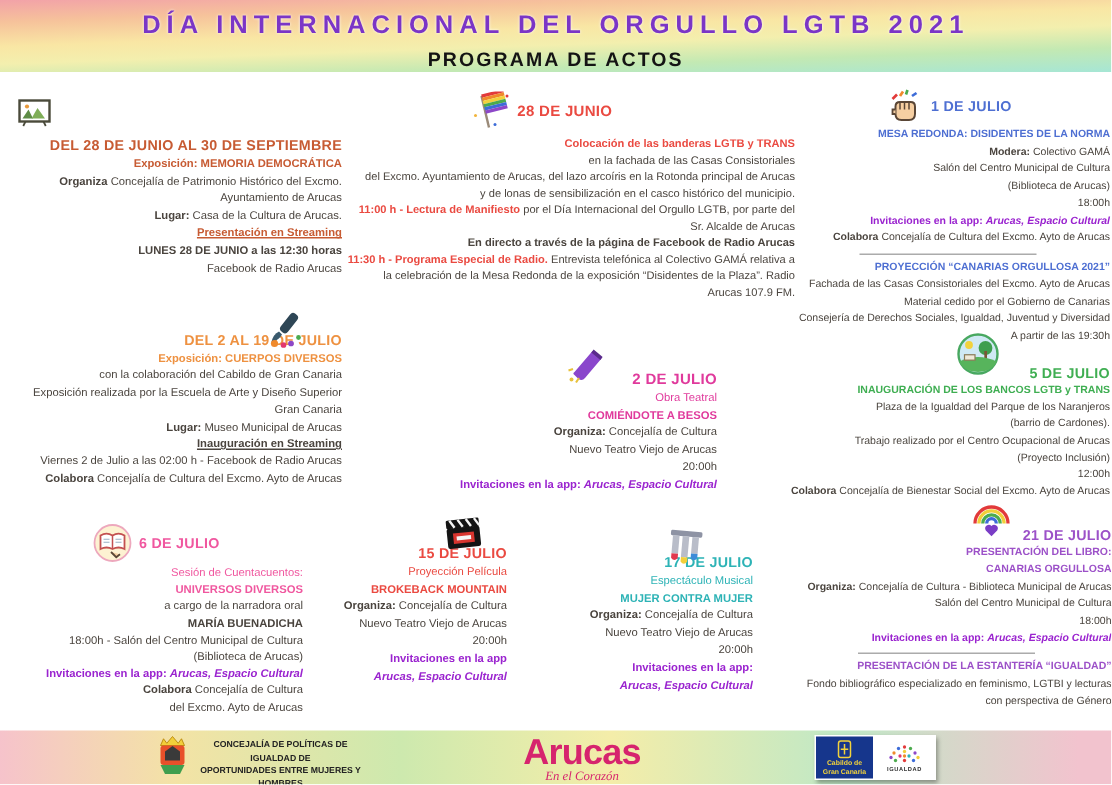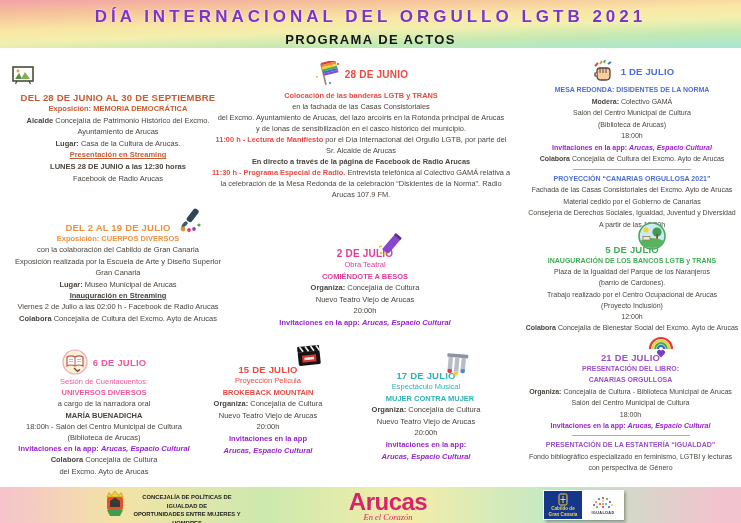--- a/index.html
+++ b/index.html
@@ -7,21 +7,21 @@
 #poster{position:relative;width:741px;height:523px;background:#ffffff;overflow:hidden;
   font-family:"Liberation Sans",sans-serif;color:#4a443e;}
 .band-top{position:absolute;left:0;top:0;width:741px;height:48px;
   background:linear-gradient(178deg,#f2a2a8 0%,#f6c29b 20%,#f9e6a4 42%,#f3efae 58%,#c3e9b3 78%,#a6e6d5 100%);}
 .band-bottom{position:absolute;left:0;top:487px;width:741px;height:36px;
   background:linear-gradient(90deg,#f6c3cb 0%,#f3e3a5 16%,#cde9ae 36%,#f4eda9 55%,#bfe8c6 76%,#f2c3ce 97%);}
 .title{position:absolute;top:7px;left:0;width:741px;text-align:center;font-weight:bold;
   font-size:17px;letter-spacing:4px;text-shadow:0 0 2px #ffffff;}
 .subtitle{position:absolute;top:32px;left:0;width:741px;text-align:center;font-weight:bold;
   font-size:13px;letter-spacing:1.4px;color:#141414;}
-.event{position:absolute;text-align:center;}
+.event{position:absolute;text-align:right;}
 .event .icon{position:absolute;display:block;line-height:0;}
 .icon-inline{display:inline-block;line-height:0;}
 .daterow{display:flex;align-items:center;justify-content:center;gap:5px;}
 .date{font-weight:bold;font-size:9.5px;letter-spacing:.2px;}
 .date-lg{font-size:10px;}
 .line{white-space:nowrap;}
 .lines{font-size:7.5px;}
 .fs74{font-size:7.4px;}
 .fs70{font-size:7px;}
 .seg.b{font-weight:bold}
@@ -57,21 +57,21 @@
           <rect x="1" y="1" width="20" height="14" fill="#fff" stroke="#4a4a3a" stroke-width="1.6"></rect>
           <path d="M3 13 L7 7 L10 13 Z" fill="#5e8c46"></path>
           <path d="M9 13 L13 6 L18 13 Z" fill="#7fae57"></path>
           <circle cx="6" cy="5" r="1.4" fill="#e89a3c"></circle>
           <path d="M5 15 l-1.5 3 M17 15 l1.5 3" stroke="#4a4a3a" stroke-width="1.2"></path>
         </svg>
     </span>
     <div class="date" style="color: rgb(199, 91, 51);">DEL 28 DE JUNIO AL 30 DE SEPTIEMBRE</div>
     <div class="lines" style="line-height:11.6px">
         <div class="line"><span class="seg b" style="color: rgb(199, 91, 51);">Exposición: MEMORIA DEMOCRÁTICA</span></div>
-        <div class="line"><span class="seg b">Alcalde </span><span class="seg">Concejalía de Patrimonio Histórico del Excmo.</span></div>
+        <div class="line"><span class="seg b">Organiza </span><span class="seg">Concejalía de Patrimonio Histórico del Excmo.</span></div>
         <div class="line"><span class="seg">Ayuntamiento de Arucas</span></div>
         <div class="line"><span class="seg b">Lugar: </span><span class="seg">Casa de la Cultura de Arucas.</span></div>
         <div class="line"><span class="seg b u" style="color: rgb(199, 91, 51);">Presentación en Streaming</span></div>
         <div class="line"><span class="seg b">LUNES 28 DE JUNIO a las 12:30 horas</span></div>
         <div class="line"><span class="seg">Facebook de Radio Arucas</span></div>
       </div>
   </div>
 
   <div class="event" style="left:192px;top:58px;width:338px;">
     <div class="daterow" style="height:32px">
@@ -95,21 +95,21 @@
     </div>
     <div class="lines fs74" style="line-height:11px">
         <div class="line"><span class="seg b" style="color: rgb(234, 74, 65);">Colocación de las banderas LGTB y TRANS</span></div>
         <div class="line"><span class="seg">en la fachada de las Casas Consistoriales</span></div>
         <div class="line"><span class="seg">del Excmo. Ayuntamiento de Arucas, del lazo arcoíris en la Rotonda principal de Arucas</span></div>
         <div class="line"><span class="seg">y de lonas de sensibilización en el casco histórico del municipio.</span></div>
         <div class="line"><span class="seg b" style="color: rgb(234, 74, 65);">11:00 h - Lectura de Manifiesto </span><span class="seg">por el Día Internacional del Orgullo LGTB, por parte del</span></div>
         <div class="line"><span class="seg">Sr. Alcalde de Arucas</span></div>
         <div class="line"><span class="seg b">En directo a través de la página de Facebook de Radio Arucas</span></div>
         <div class="line"><span class="seg b" style="color: rgb(234, 74, 65);">11:30 h - Programa Especial de Radio. </span><span class="seg">Entrevista telefónica al Colectivo GAMÁ relativa a</span></div>
-        <div class="line"><span class="seg">la celebración de la Mesa Redonda de la celebración “Disidentes de la Norma”. Radio</span></div>
+        <div class="line"><span class="seg">la celebración de la Mesa Redonda de la exposición “Disidentes de la Plaza”. Radio</span></div>
         <div class="line"><span class="seg">Arucas 107.9 FM.</span></div>
       </div>
   </div>
 
   <div class="event" style="left:524px;top:58px;width:216px;">
     <div class="daterow" style="height:26px">
       <span class="icon-inline">
         <svg width="26" height="24" viewBox="0 0 26 24">
             <path d="M5 7 L8 4" stroke="#e23a3a" stroke-width="1.8"></path>
             <path d="M10 5 L12 2" stroke="#f08a2c" stroke-width="1.8"></path>

